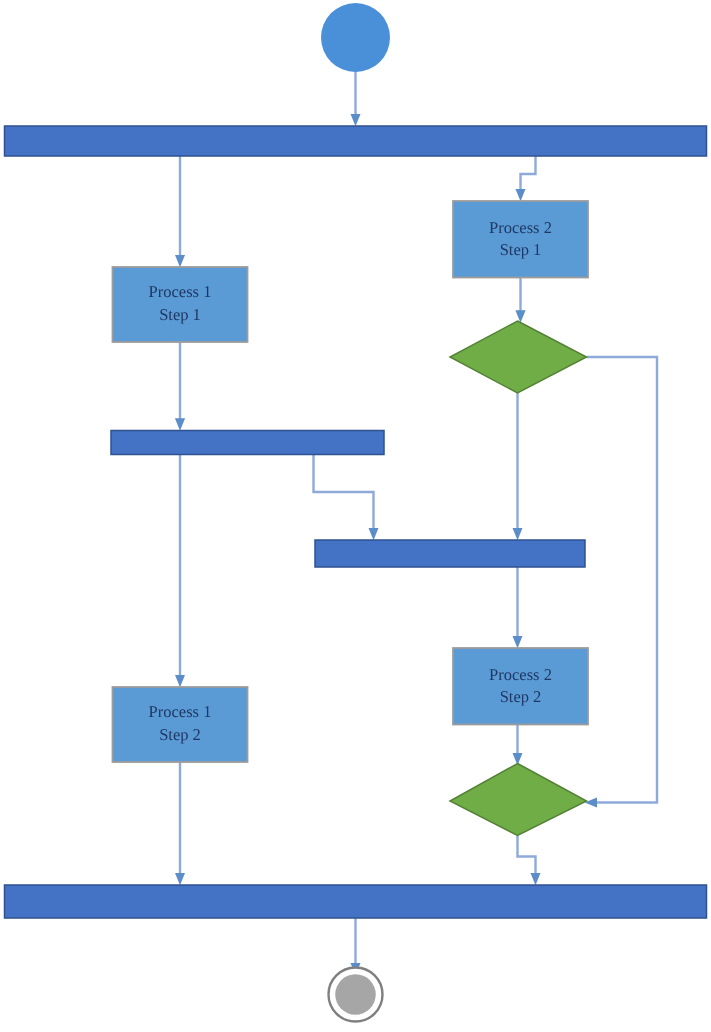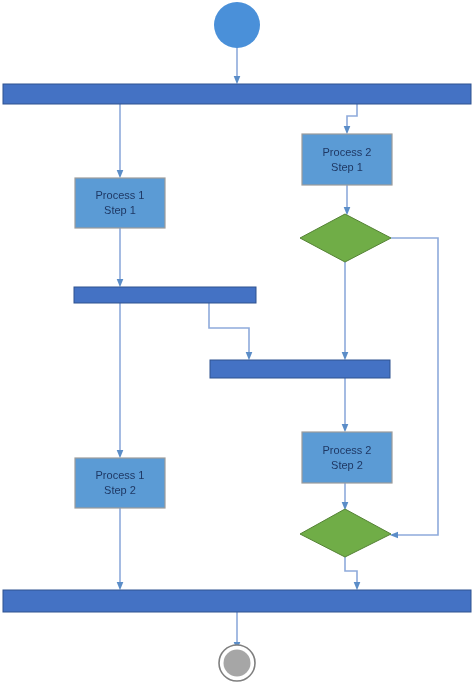--- a/index.html
+++ b/index.html
@@ -34,20 +34,21 @@
     text-align: center;
     color: #1F3864;
     font-size: 11px;
     line-height: 15px;
     font-family: "Liberation Sans", sans-serif;
     pointer-events: none;
     white-space: pre;
   }
   .node-label span {
     display: block;
+    font-family: Liberation Serif, serif;
   }
 </style>
 </head>
 <body>
 
 <div id="canvas">
 
   <svg viewBox="0 0 474 688" xmlns="http://www.w3.org/2000/svg">
     <defs>
       <marker id="arrow-blue" markerWidth="9" markerHeight="9" refX="4.2" refY="4" orient="auto" markerUnits="userSpaceOnUse">

